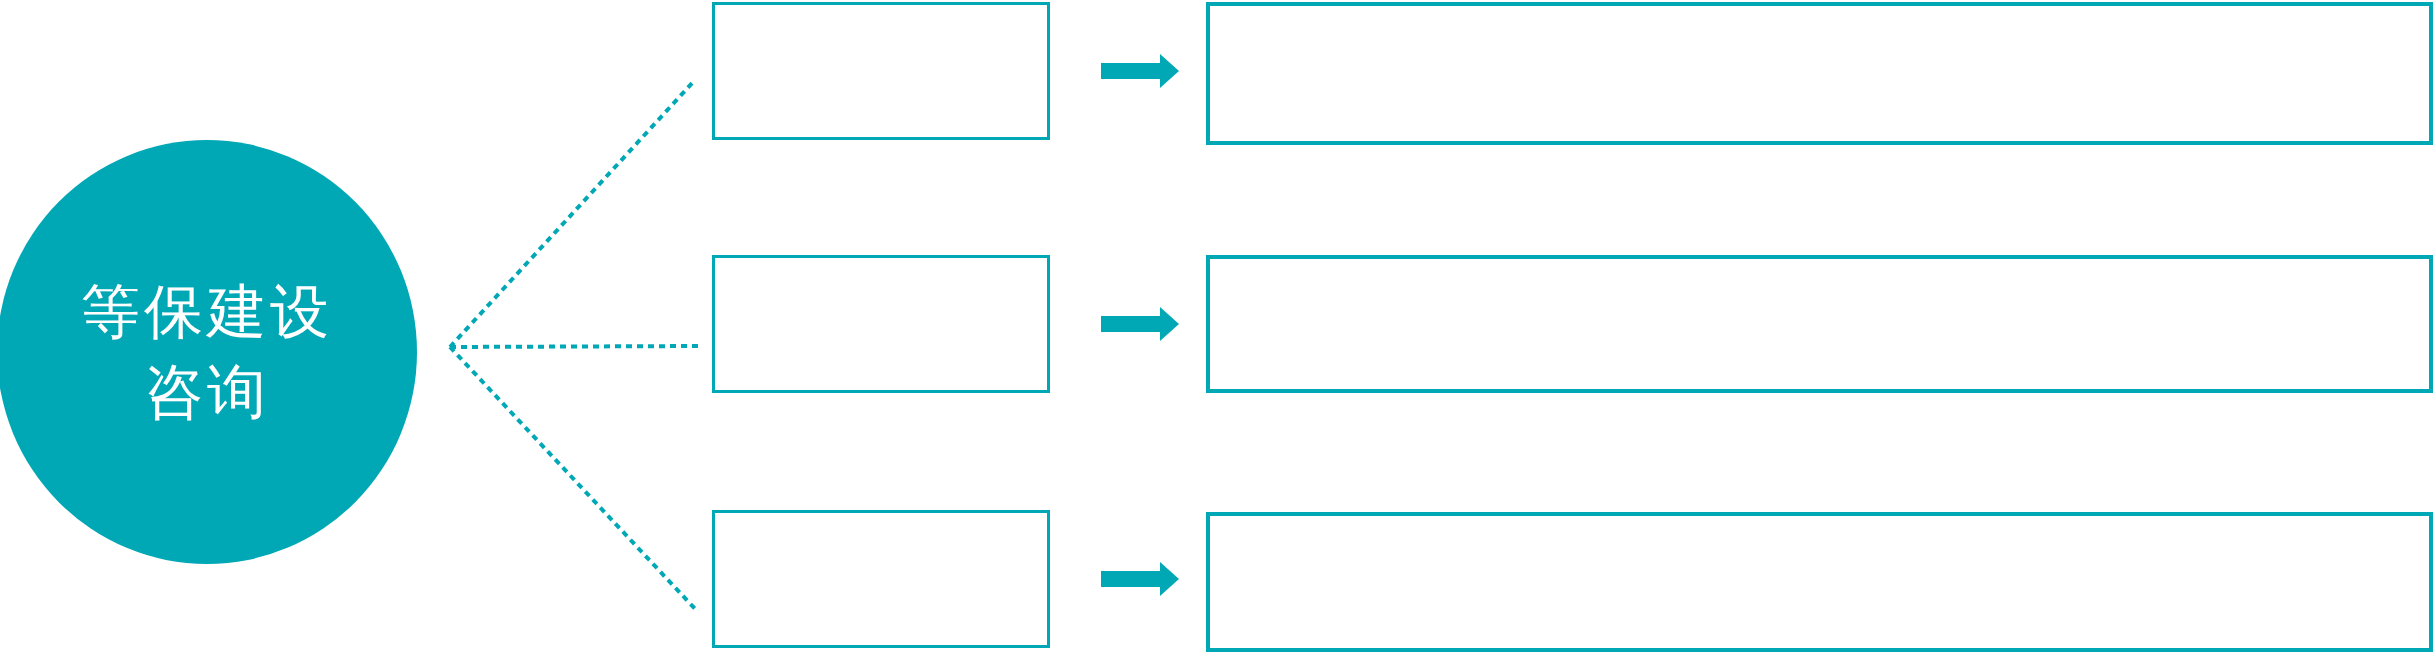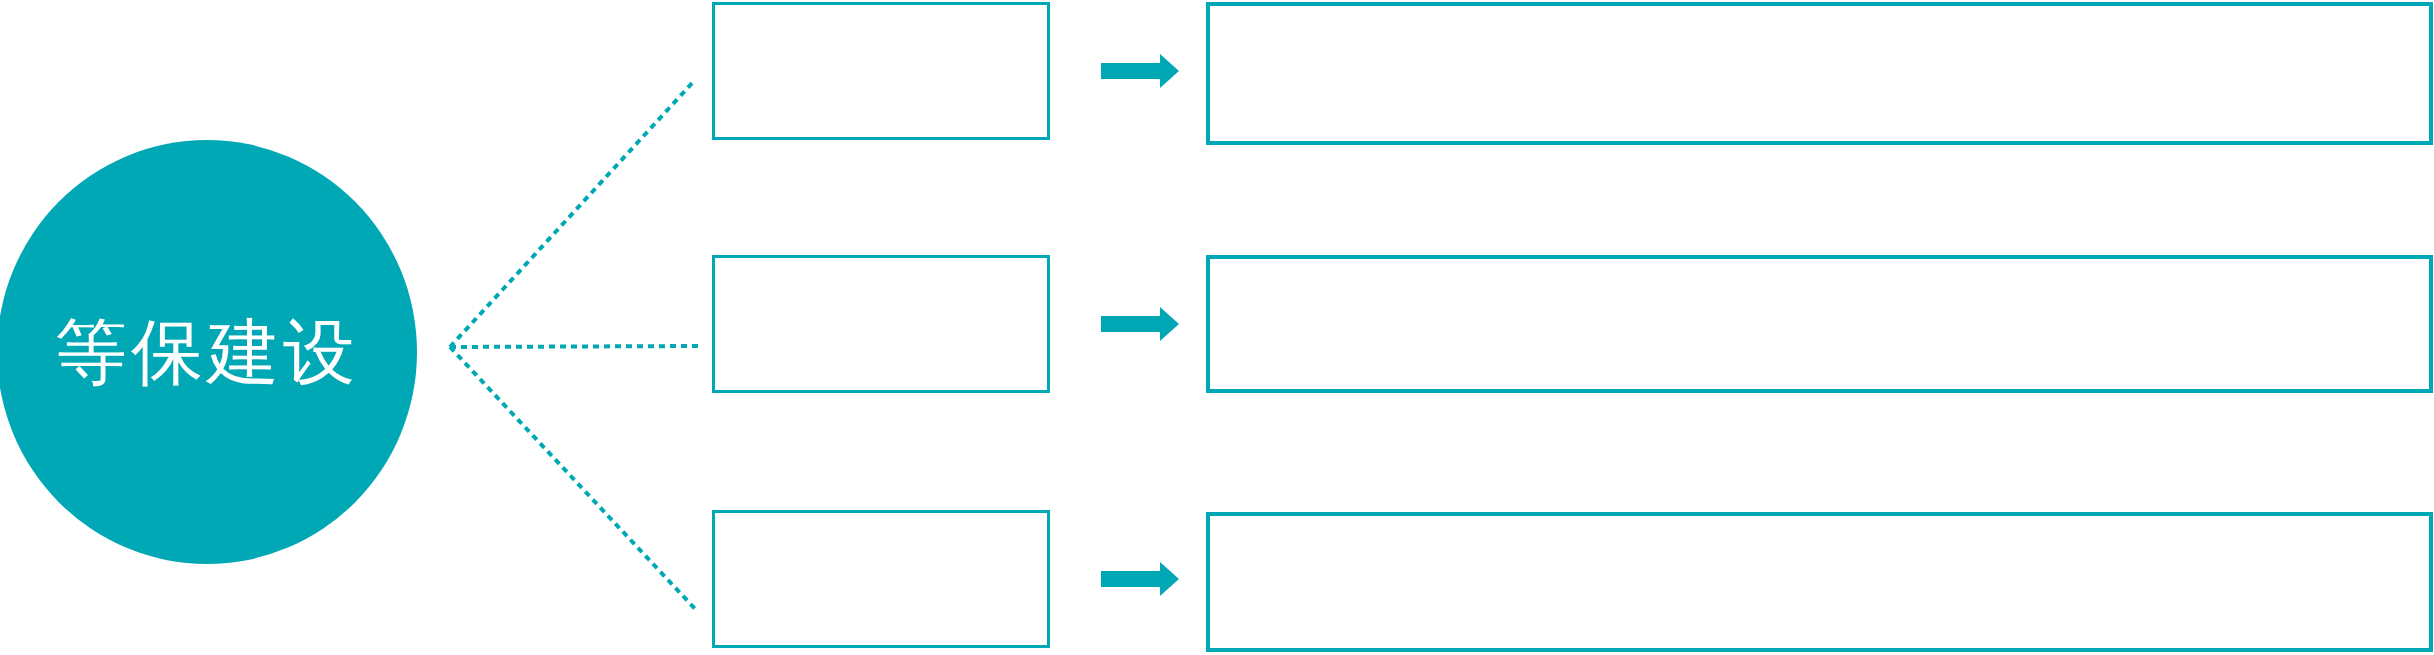--- a/index.html
+++ b/index.html
@@ -24,21 +24,21 @@
     border-radius: 50%;
     background: var(--teal);
     display: flex;
     flex-direction: column;
     align-items: center;
     justify-content: center;
     text-align: center;
   }
   .circle .label-line {
     color: var(--text-on-teal);
-    font-size: 72px;
+    font-size: 59px;
     line-height: 80px;
     font-weight: 200;
     letter-spacing: 4px;
     white-space: nowrap;
   }
 
   
   svg.connectors {
     position: absolute;
     left: 0; top: 0;
@@ -105,20 +105,21 @@
 <div id="canvas">
 
   <svg class="connectors" viewBox="0 0 2434 655" xmlns="http://www.w3.org/2000/svg">
     <line x1="450" y1="347" x2="694" y2="81"></line>
     <line x1="450" y1="347" x2="701" y2="346"></line>
     <line x1="450" y1="347" x2="698" y2="612"></line>
   </svg>
 
   <div class="circle">
     <div class="label-line">等保建设</div>
+    <div class="label-line">咨询</div>
   </div>
 
   <div class="small-box sb-1"></div>
   <div class="arrow ar-1">
     <div class="shaft"></div>
     <div class="head"></div>
   </div>
   <div class="large-box lb-1"></div>
 
   <div class="small-box sb-2"></div>

